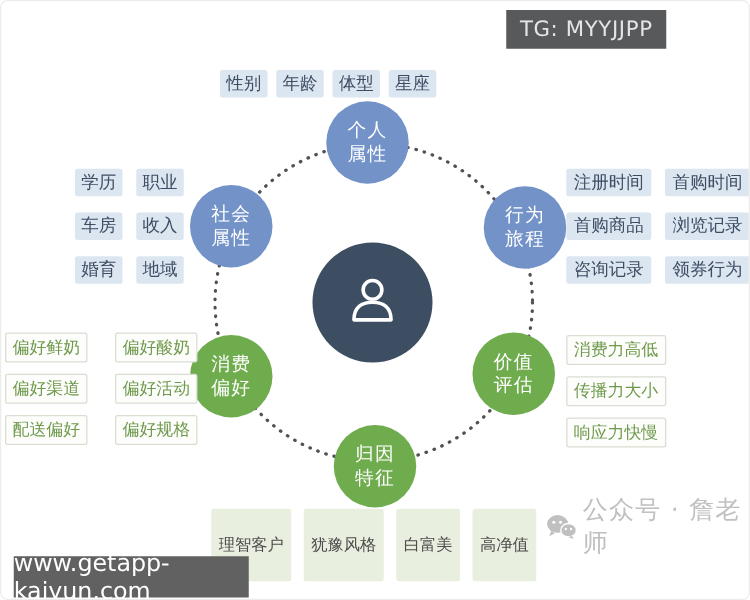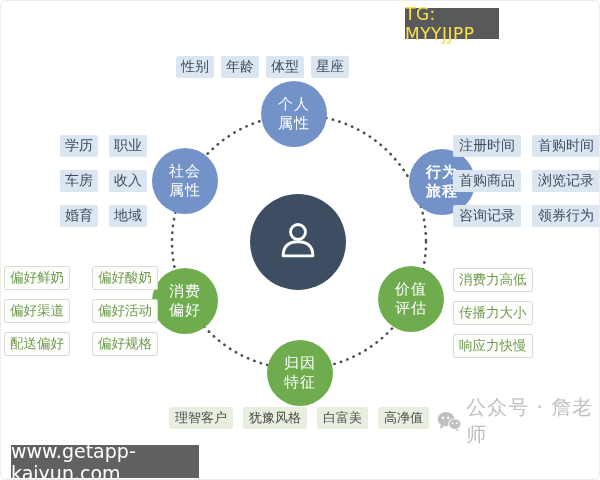--- a/index.html
+++ b/index.html
@@ -4,23 +4,23 @@
 <style>
   * { margin:0; padding:0; box-sizing:border-box; }
   html,body { background:#fff; }
   body { font-family:"DejaVu Sans","Liberation Sans",sans-serif; }
   .canvas {
     position:relative; width:600px; height:480px; background:#ffffff;
     border:1px solid #ececec; border-radius:6px; overflow:hidden;
   }
   
   .tg-badge {
-    position:absolute; left:404px; top:7px; width:94px; height:31px;
+    position:absolute; left:404px; top:7px; width:128px; height:31px;
     display:flex; align-items:center; justify-content:center;
-    color:#fde047; font-size:17px; letter-spacing:0.5px;
+    color:#e5e5e5; font-size:17px; letter-spacing:0.5px;
   }
   .url-badge {
     position:absolute; left:10px; top:444px; width:188px; height:33px;
     display:flex; align-items:center; justify-content:center;
     color:#fff; font-size:19px;
   }
   
   .ring-svg { position:absolute; left:0; top:0; pointer-events:none; }
   
   .center-circle {
@@ -43,21 +43,21 @@
     background:#dce6f1; color:#3e4d63; font-size:14px;
     padding:2px 5px; border-radius:2px; white-space:nowrap;
   }
   .chip-blue.wide { padding:2px 6px; }
   .chip-green-outline {
     background:#fdfefb; border:1px solid #d9ddd2; color:#6f9a4d;
     font-size:13.5px; padding:2px 5px; border-radius:2px; white-space:nowrap;
   }
   .chip-green-fill {
     background:#e9efdf; color:#4c4c4c; font-size:13px;
-    padding:2px 6px; border-radius:2px; white-space:nowrap;font-family:Liberation Mono, monospace;
+    padding:20px 6px; border-radius:2px; white-space:nowrap;font-family:Liberation Mono, monospace;
   }
   .bottom-row { display:flex; gap:10px; }
   
   .watermark {
     position:absolute; left:436px; top:393px; display:flex; align-items:center; gap:5px;
     color:#c0c0c0; font-size:20px; letter-spacing:1px;
   }
 </style>
 </head>
 <body>
@@ -78,21 +78,21 @@
   </div>
 
   <div class="node" style="left: 260px; top: 80px; background: rgb(114, 146, 200);">
     <span>个人</span>
     <span>属性</span>
   </div>
   <div class="node" style="left: 151px; top: 147px; background: rgb(114, 146, 200);">
     <span>社会</span>
     <span>属性</span>
   </div>
-  <div class="node" style="left: 408px; top: 148px; background: rgb(114, 146, 200); font-weight: bold;">
+  <div class="node" style="left: 386px; top: 148px; background: rgb(114, 146, 200);">
     <span>行为</span>
     <span>旅程</span>
   </div>
   <div class="node" style="left: 151px; top: 267px; background: rgb(111, 172, 77);">
     <span>消费</span>
     <span>偏好</span>
   </div>
   <div class="node" style="left: 377px; top: 265px; background: rgb(111, 172, 77);">
     <span>价值</span>
     <span>评估</span>

